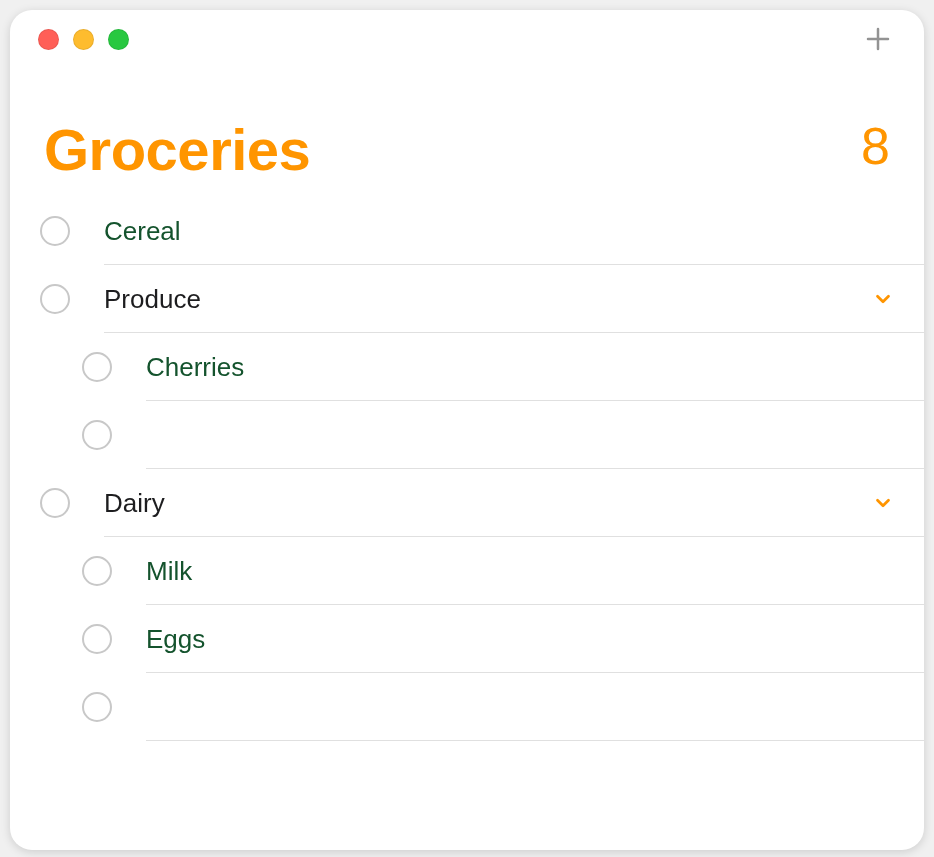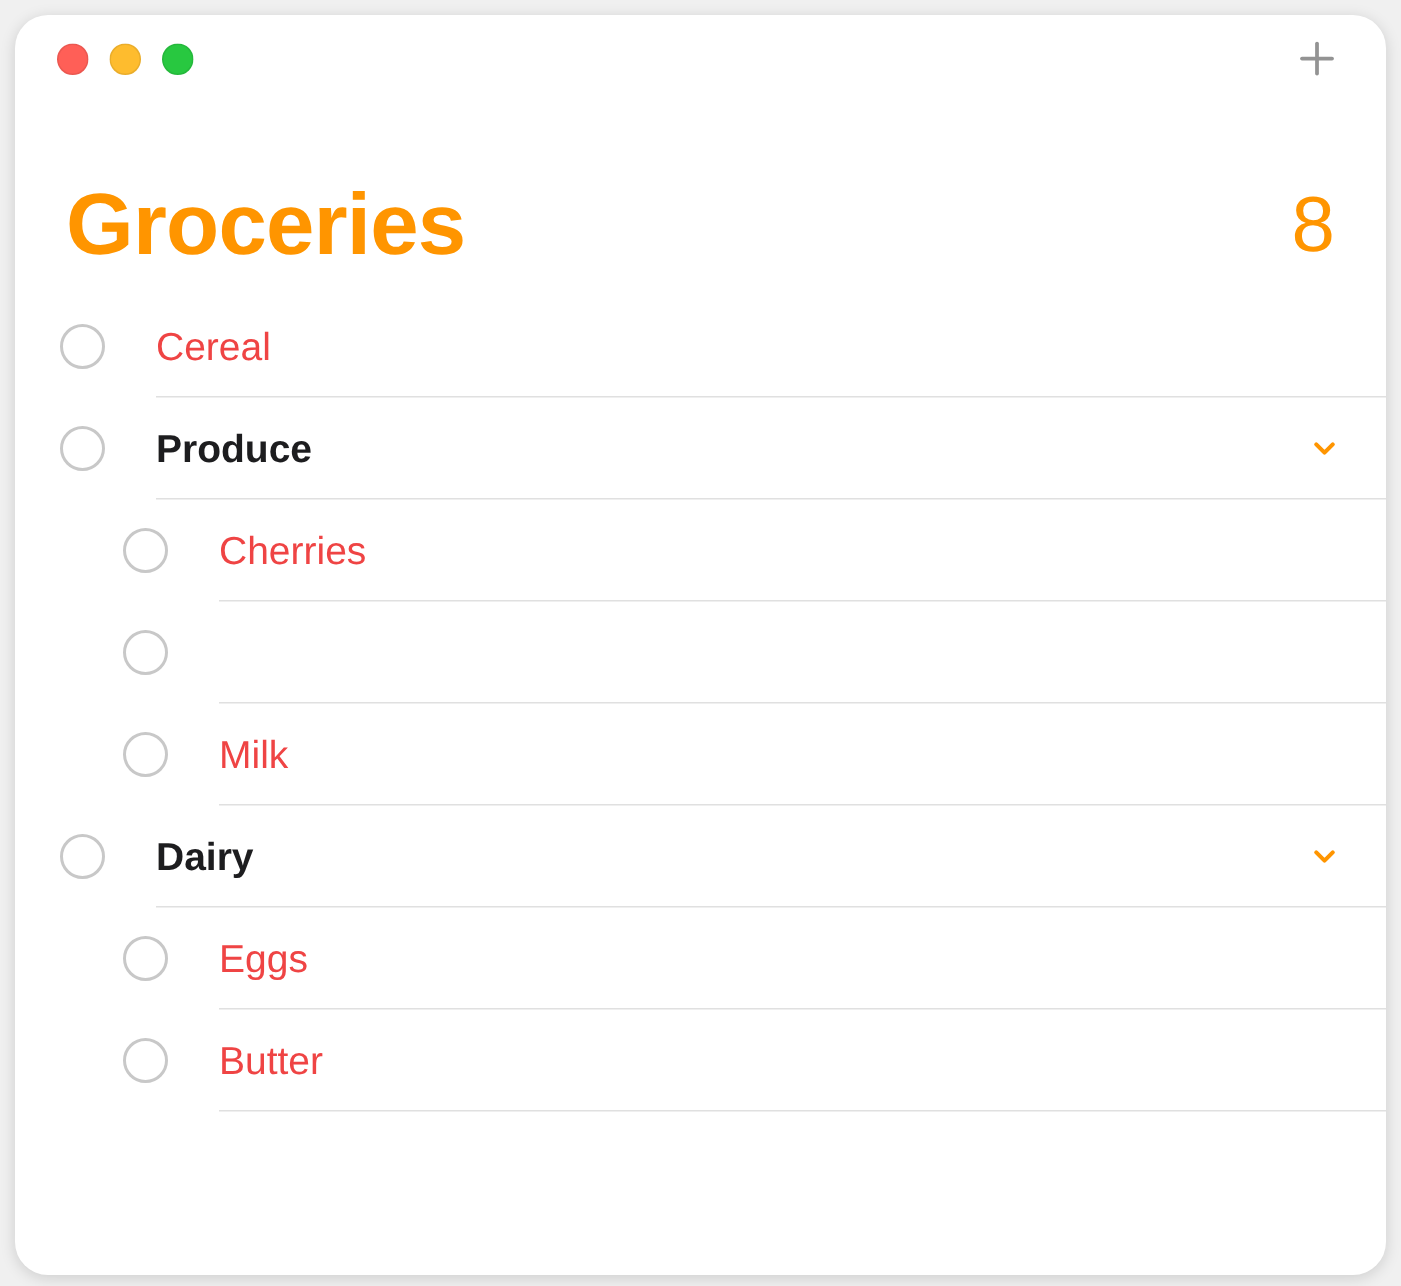--- a/index.html
+++ b/index.html
@@ -50,21 +50,21 @@
     display: flex;
     align-items: center;
     justify-content: center;
     color: #939393;
     cursor: pointer;
   }
   .addbtn svg { width: 30px; height: 30px; }
   .header {
     display: flex;
     justify-content: space-between;
-    align-items: center;
+    align-items: flex-start;
     padding: 48px 34px 14px 34px;
   }
   .title {
     font-size: 58px;
     font-weight: 700;
     letter-spacing: -0.5px;
     color: #ff9500;
   }
   .count {
     font-size: 52px;
@@ -93,25 +93,25 @@
     border: 2.5px solid #c8c8c8;
     border-radius: 50%;
     flex-shrink: 0;
     cursor: pointer;
   }
   .level0 .checkbox-wrap { padding-left: 30px; width: 94px; }
   .level1 .checkbox-wrap { padding-left: 72px; width: 136px; }
   .checkbox-wrap { display: flex; align-items: center; flex-shrink: 0; }
   .label {
     font-size: 26px;
-    color: #ef4444;
+    color: #14532d;
     flex: 1;
   }
   .group .label {
-    font-weight: 700;
+    font-weight: 400;
     color: #1d1d1f;
   }
   .chevron {
     color: #ff9500;
     display: flex;
     align-items: center;
     cursor: pointer;
   }
   .chevron svg { width: 22px; height: 22px; }
   .row::after {
@@ -185,56 +185,55 @@
     </div>
 
     <div class="row level1">
       <div class="row-inner">
         <div class="checkbox-wrap">
             <div class="checkbox"></div>
           </div>
       </div>
     </div>
 
-    <div class="row level1">
-      <div class="row-inner">
-        <div class="checkbox-wrap">
-            <div class="checkbox"></div>
-          </div>
-        <div class="label">Milk</div>
-      </div>
-    </div>
-
     <div class="row level0 group">
       <div class="row-inner">
         <div class="checkbox-wrap">
             <div class="checkbox"></div>
           </div>
         <div class="label">Dairy</div>
         <div class="chevron">
           <svg viewBox="0 0 24 24" fill="none" stroke="currentColor" stroke-width="3" stroke-linecap="round" stroke-linejoin="round">
             <polyline points="6 9 12 15 18 9"></polyline>
           </svg>
         </div>
       </div>
     </div>
 
     <div class="row level1">
       <div class="row-inner">
         <div class="checkbox-wrap">
             <div class="checkbox"></div>
           </div>
+        <div class="label">Milk</div>
+      </div>
+    </div>
+
+    <div class="row level1">
+      <div class="row-inner">
+        <div class="checkbox-wrap">
+            <div class="checkbox"></div>
+          </div>
         <div class="label">Eggs</div>
       </div>
     </div>
 
     <div class="row level1">
       <div class="row-inner">
         <div class="checkbox-wrap">
             <div class="checkbox"></div>
           </div>
-        <div class="label">Butter</div>
       </div>
     </div>
 
   </div>
 
 </div>
 
 </body></html>

